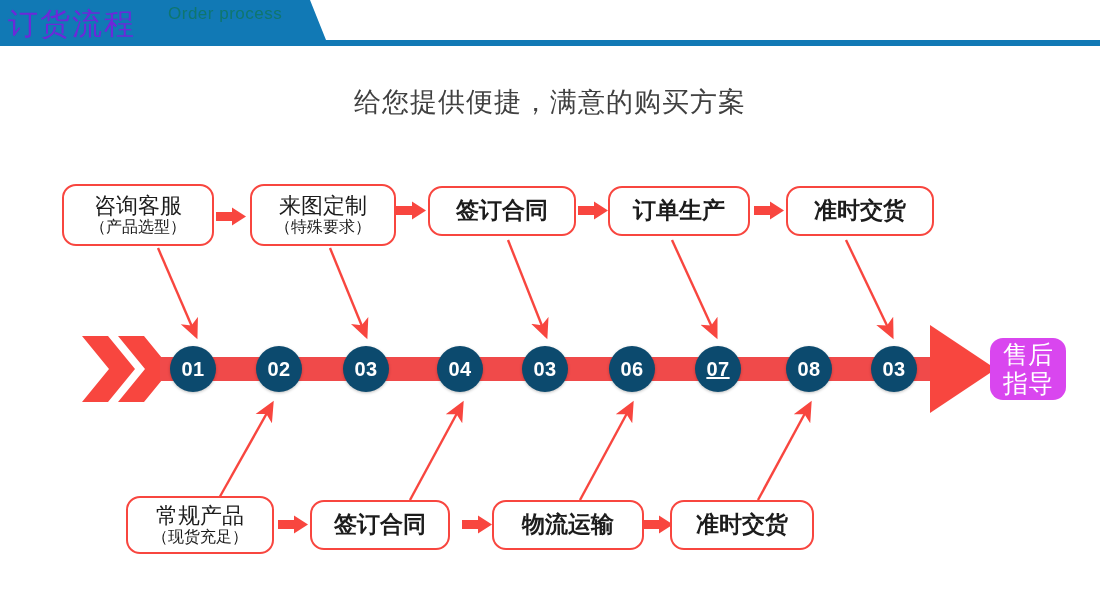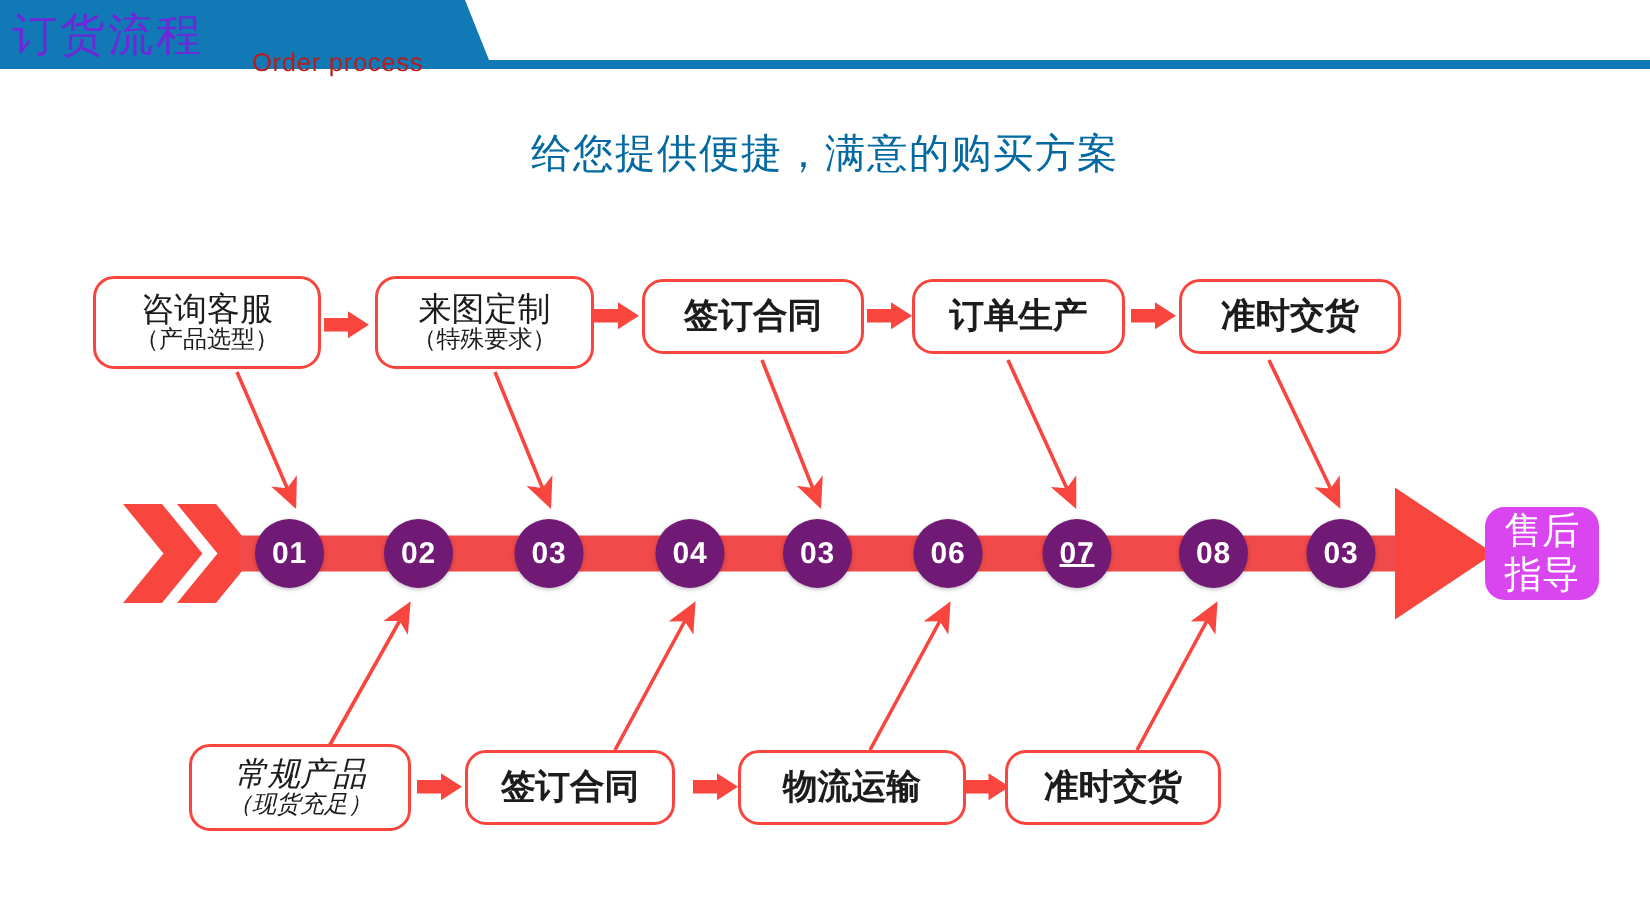--- a/index.html
+++ b/index.html
@@ -28,35 +28,35 @@
     left: 8px; top: 5px;
     font-size: 30px;
     font-weight: 400;
     color: #6d28d9;
     letter-spacing: 2px;
     line-height: 38px;
     white-space: nowrap;
   }
   .banner-title-en {
     position: absolute;
-    left: 168px; top: 32px;
+    left: 168px; top: 4px;
     font-size: 17px;
-    color: #b91c1c;
+    color: #0f766e;
     letter-spacing: 0.5px;
     white-space: nowrap;
   }
 
   
   #subtitle {
     position: absolute;
     left: 0; top: 84px;
     width: 1100px;
     text-align: center;
     font-size: 27px;
-    color: #0369a1;
+    color: #404040;
     letter-spacing: 1px;
   }
 
   
   .pbox {
     position: absolute;
     box-sizing: border-box;
     border: 2.5px solid #f8463f;
     border-radius: 14px;
     background: #ffffff;
@@ -83,21 +83,21 @@
   #timeline-svg {
     position: absolute;
     left: 0; top: 0;
     width: 1100px; height: 603px;
     pointer-events: none;
   }
   .node-circle {
     position: absolute;
     width: 46px; height: 46px;
     border-radius: 50%;
-    background: #701a75;
+    background: #0c4a6e;
     color: #ffffff;
     font-size: 20px;
     font-weight: bold;
     display: flex;
     align-items: center;
     justify-content: center;
     letter-spacing: 0.5px;
     box-shadow: 0 1px 3px rgba(0,0,0,0.25);
   }
 
@@ -203,21 +203,21 @@
 </div>
 
 <div class="pbox single" style="left:608px; top:186px; width:142px; height:50px;">
   <span class="l1">订单生产</span>
 </div>
 
 <div class="pbox single" style="left:786px; top:186px; width:148px; height:50px;">
   <span class="l1">准时交货</span>
 </div>
 
-<div class="pbox" style="left:126px; top:496px; width:148px; height:58px;font-style:italic;">
+<div class="pbox" style="left:126px; top:496px; width:148px; height:58px;">
   <span class="l1">常规产品</span>
   <span class="l2">（现货充足）</span>
 </div>
 
 <div class="pbox single" style="left:310px; top:500px; width:140px; height:50px;">
   <span class="l1">签订合同</span>
 </div>
 
 <div class="pbox single" style="left:492px; top:500px; width:152px; height:50px;">
   <span class="l1">物流运输</span>

